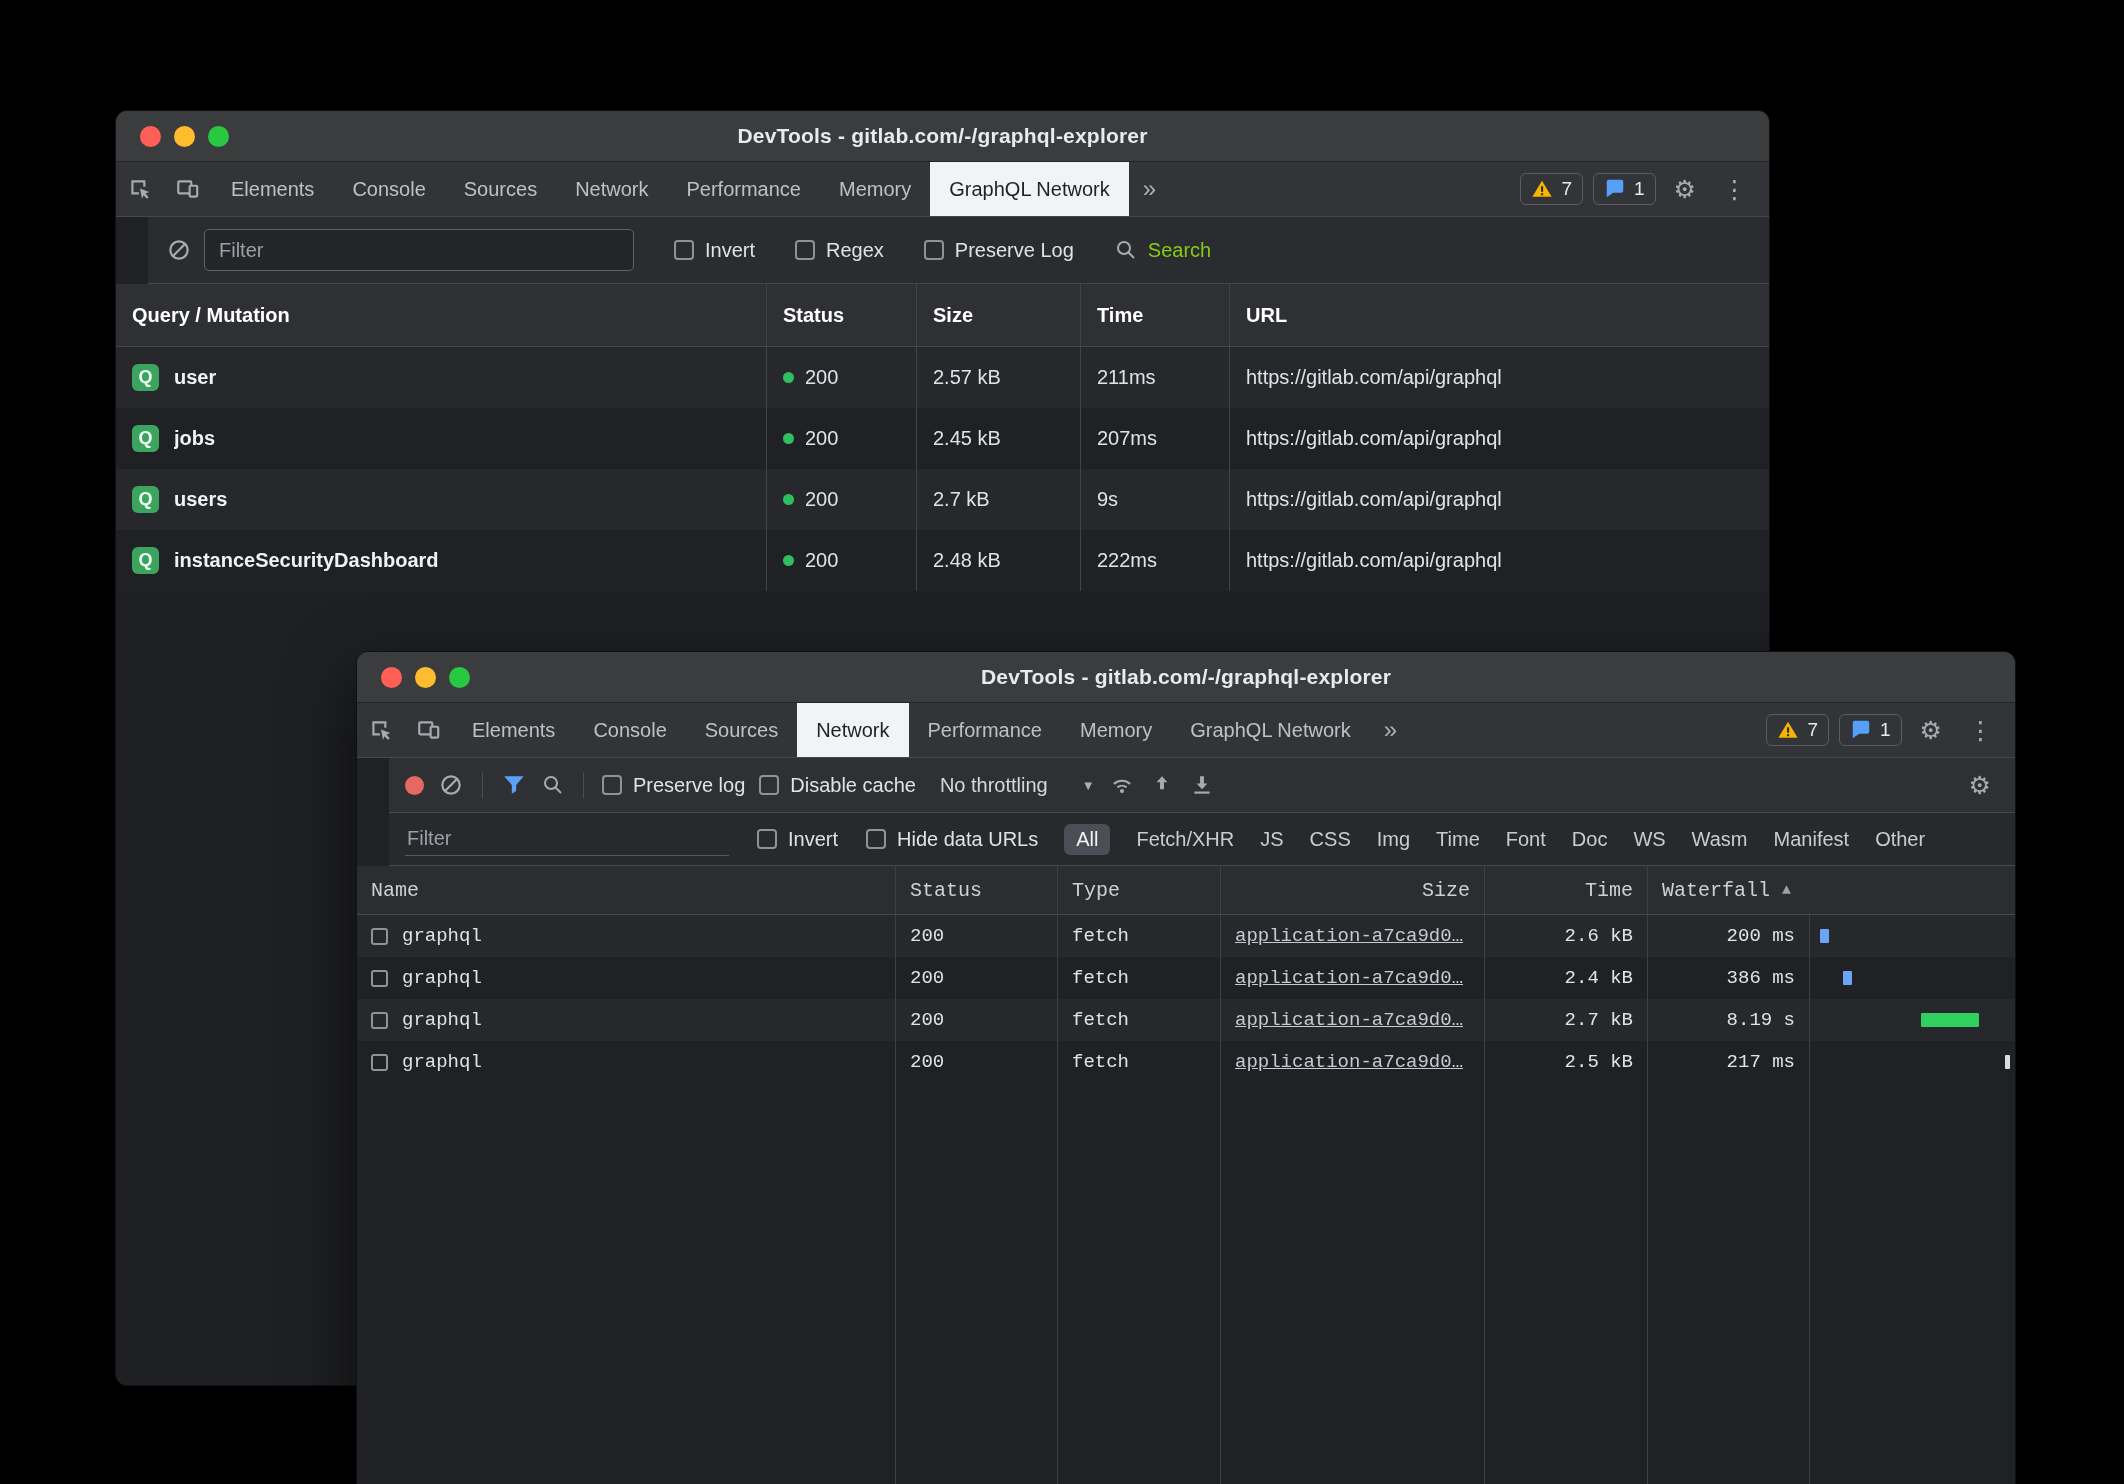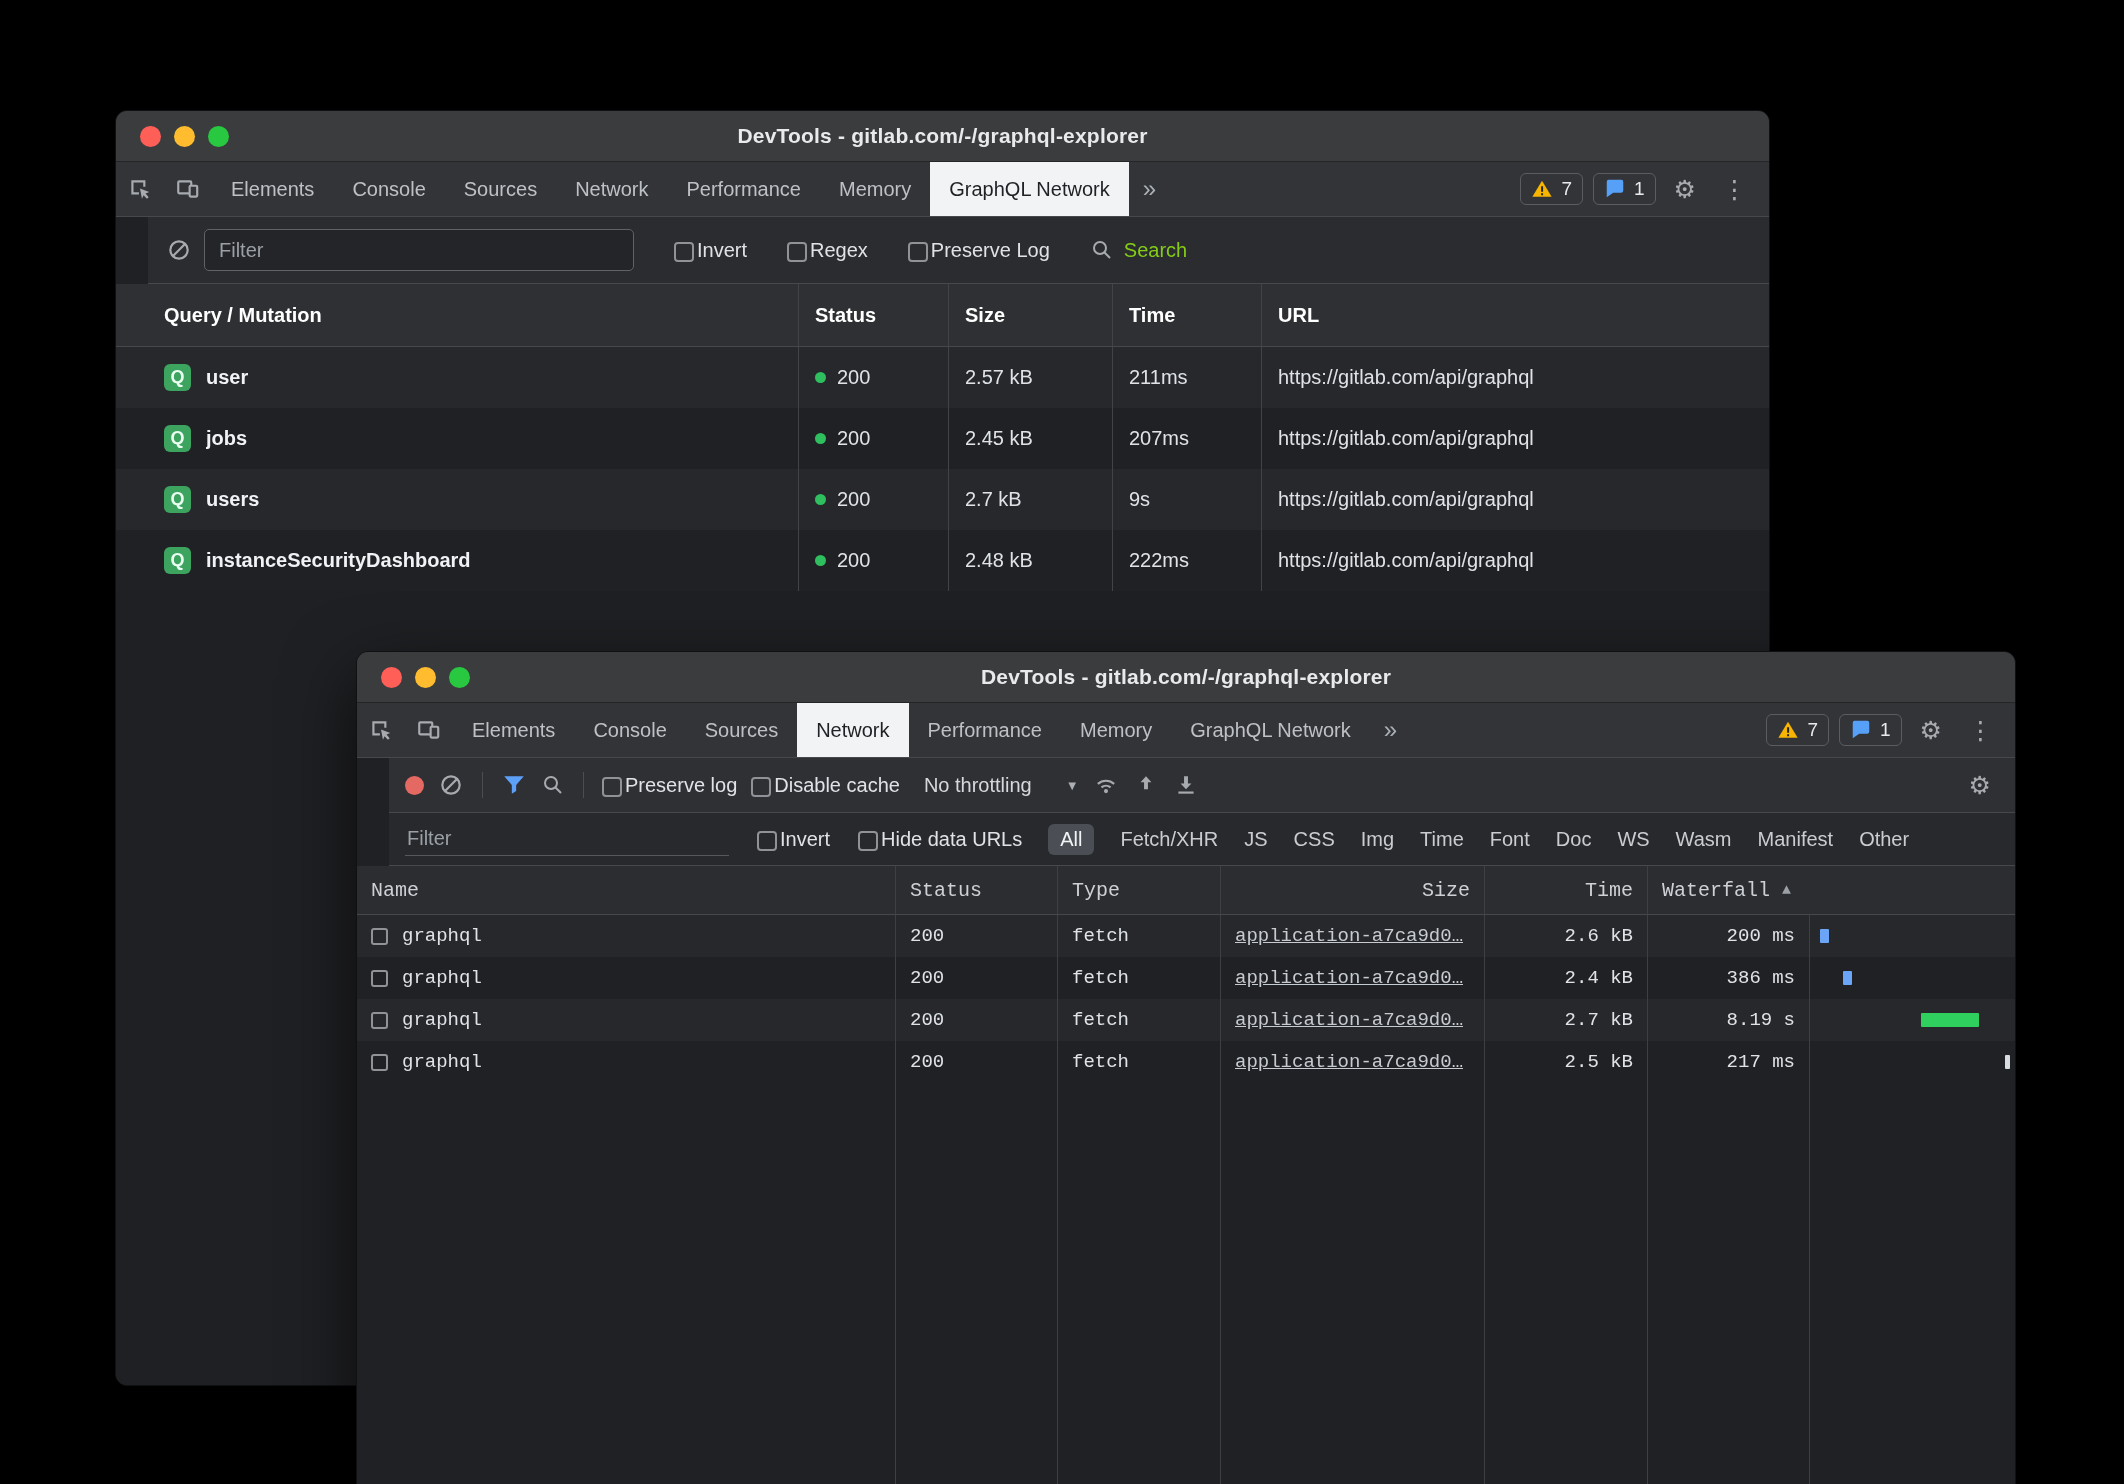--- a/index.html
+++ b/index.html
@@ -50,32 +50,32 @@
 
   
   .strip{display:flex;align-items:center;border-bottom:1px solid #47484c;margin-left:32px;}
   .w1 .filterbar{height:66px;flex:0 0 66px;background:#2b2c2f;padding:0 18px;gap:0;}
   .filter-input{
     background:#242528;border:1px solid #5f6368;border-radius:5px;
     height:40px;width:400px;color:#e8eaed;font-size:20px;padding:0 14px;
     font-family:inherit;outline:none;margin-left:12px;
   }
   .filter-input::placeholder{color:#9aa0a6;}
-  .check-group{display:flex;align-items:flex-end;gap:3px;cursor:pointer;white-space:nowrap;}
+  .check-group{display:flex;align-items:center;gap:11px;cursor:pointer;white-space:nowrap;}
   .checkbox{
     width:20px;height:20px;border:2px solid #8f9398;border-radius:4px;
     background:transparent;flex:0 0 auto;box-sizing:border-box;
   }
   .check-label{color:#dfe3e8;font-size:20px;}
   .w1 .filterbar .check-group{margin-left:40px;}
   .search-group{display:flex;align-items:center;gap:10px;margin-left:40px;cursor:pointer;}
   .search-group .check-label{color:#84cc16;}
 
   
-  .w1grid{display:grid;grid-template-columns:650px 150px 164px 149px 1fr;padding-left:32px;}
+  .w1grid{display:grid;grid-template-columns:650px 150px 164px 149px 1fr;}
   .w1 .thead{height:62px;flex:0 0 62px;background:#2f3033;border-bottom:1px solid #47484c;
     color:#fff;font-size:20px;font-weight:700;}
   .w1 .thead .cell,.w1 .row .cell{display:flex;align-items:center;padding:0 16px;min-width:0;}
   .w1 .thead .cell + .cell,.w1 .row .cell + .cell{border-left:1px solid #404347;}
   .w1 .row{height:61px;flex:0 0 61px;font-size:20px;color:#dfe3e8;cursor:pointer;}
   .w1 .row:nth-child(odd){background:#26282c;}
   .w1 .row:nth-child(even){background:#202124;}
   .qbadge{
     width:27px;height:27px;border-radius:6px;background:#3da45f;color:#eafff2;
     display:flex;align-items:center;justify-content:center;

